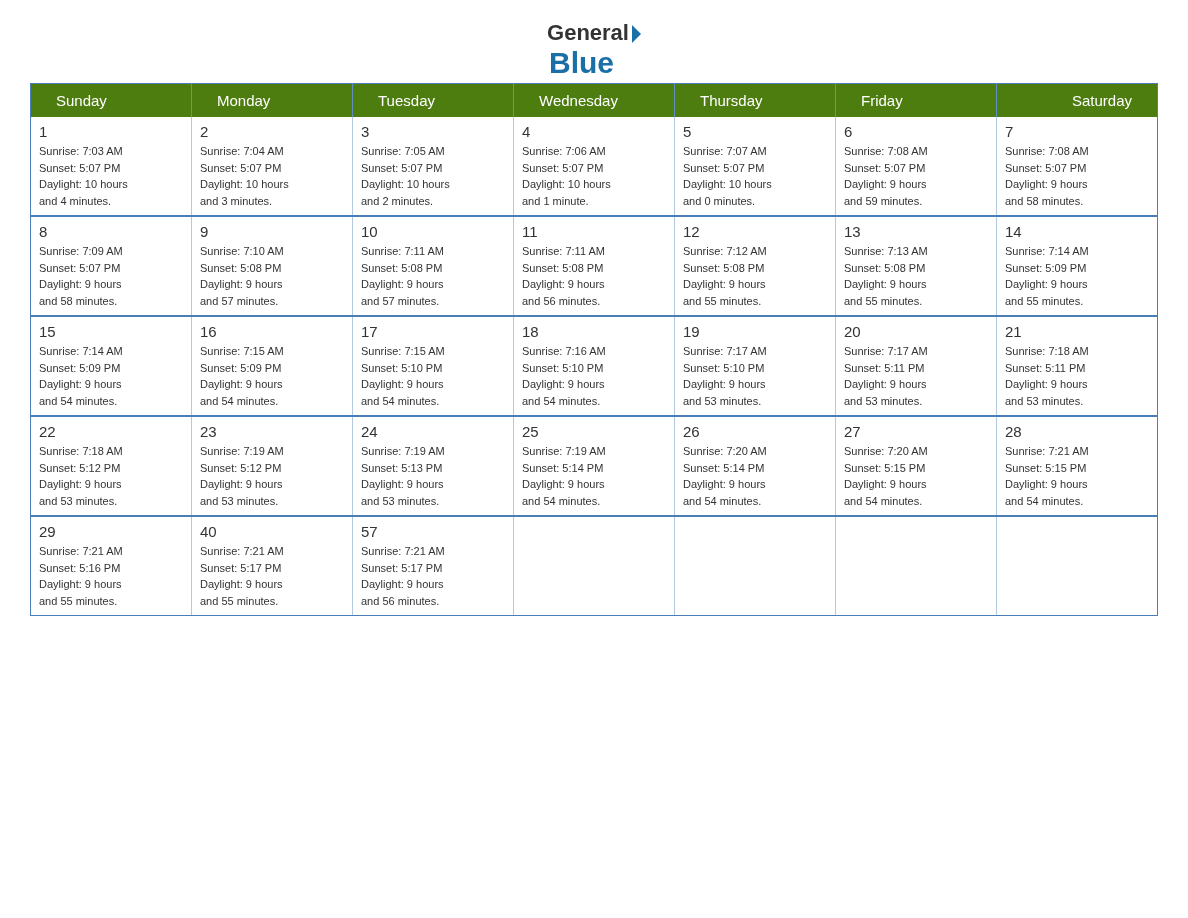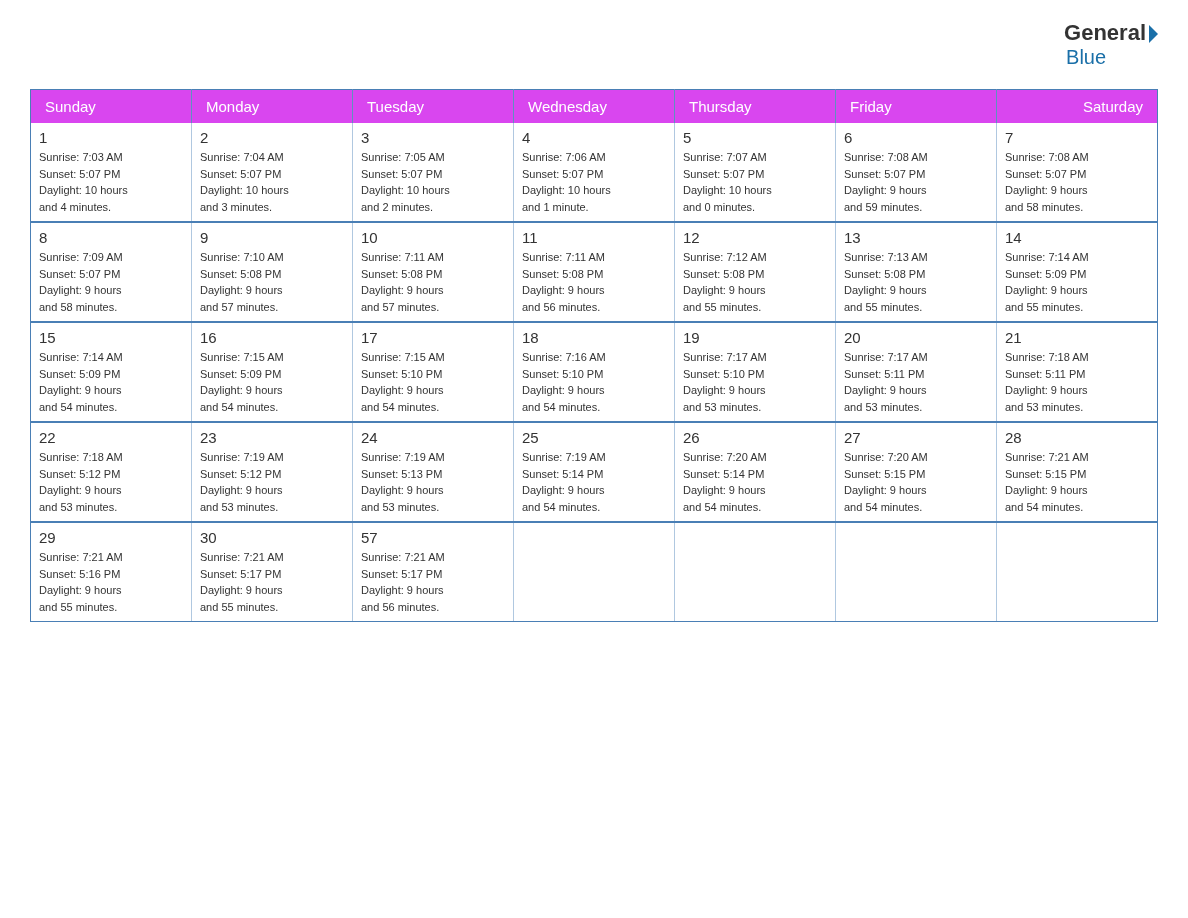--- a/index.html
+++ b/index.html
@@ -5,46 +5,46 @@
     * { box-sizing: border-box; margin: 0; padding: 0; }
     body {
       font-family: Arial, sans-serif;
       background: #fff;
       padding: 20px 30px;
       width: 1188px;
       min-height: 918px;
     }
     .header {
       display: flex;
-      justify-content: flex-end;
+      justify-content: center;
       align-items: flex-start;
-      margin-bottom: 20px;
+      margin-bottom: 3px;
     }
     .title-section {
       text-align: right;
     }
     .title-section h1 {
       font-size: 42px;
       font-weight: bold;
       color: #333;
     }
     .title-section h2 {
       font-size: 20px;
       font-weight: normal;
       color: #555;
     }
     .calendar-table {
       width: 100%;
       border-collapse: collapse;
       border: 1px solid #4a7fb5;
     }
     .calendar-table th {
-      background-color: #d946ef;
+      background-color: #4d7c0f;
       color: #fff;
-      padding: 8px 14px;
+      padding: 8px 25px;
       text-align: left;
       font-size: 15px;
       font-weight: normal;
       border-right: 1px solid #6090c0;
     }
     .calendar-table th:last-child {
       border-right: none;
       text-align: right;
     }
     .calendar-table td {
@@ -99,21 +99,21 @@
 <div class="header">
   <div class="logo-wrapper">
     <div class="logo-line1">
       <span style="font-size:22px;font-weight:bold;color:#333;">General</span>
       <span style="display:inline-flex;flex-direction:column;margin-left:3px;margin-top:2px;">
         <span style="width:0;height:0;border-left:9px solid #1a6fa8;border-top:9px solid transparent;"></span>
         <span style="width:0;height:0;border-left:9px solid #1a6fa8;border-bottom:9px solid transparent;"></span>
       </span>
     </div>
     <div class="logo-line2">
-      <span style="font-size:20px;font-weight:normal;color:#1a6fa8;margin-left:2px;">Blue</span>
+      <span style="font-size:30px;font-weight:bold;color:#1a6fa8;margin-left:2px;">Blue</span>
     </div>
   </div>
 </div>
 
 <table class="calendar-table">
   <thead>
     <tr>
       <th>Sunday</th>
       <th>Monday</th>
       <th>Tuesday</th>
@@ -243,21 +243,21 @@
         <span class="day-number">28</span>
         <div class="day-info">Sunrise: 7:21 AM<br>Sunset: 5:15 PM<br>Daylight: 9 hours<br>and 54 minutes.</div>
       </td>
       </tr>
       <tr>
         <td>
         <span class="day-number">29</span>
         <div class="day-info">Sunrise: 7:21 AM<br>Sunset: 5:16 PM<br>Daylight: 9 hours<br>and 55 minutes.</div>
       </td>
         <td>
-        <span class="day-number">30</span>
+        <span class="day-number">40</span>
         <div class="day-info">Sunrise: 7:21 AM<br>Sunset: 5:17 PM<br>Daylight: 9 hours<br>and 55 minutes.</div>
       </td>
         <td>
         <span class="day-number">57</span>
         <div class="day-info">Sunrise: 7:21 AM<br>Sunset: 5:17 PM<br>Daylight: 9 hours<br>and 56 minutes.</div>
       </td>
         <td class="empty-cell"></td>
         <td class="empty-cell"></td>
         <td class="empty-cell"></td>
         <td class="empty-cell"></td>

